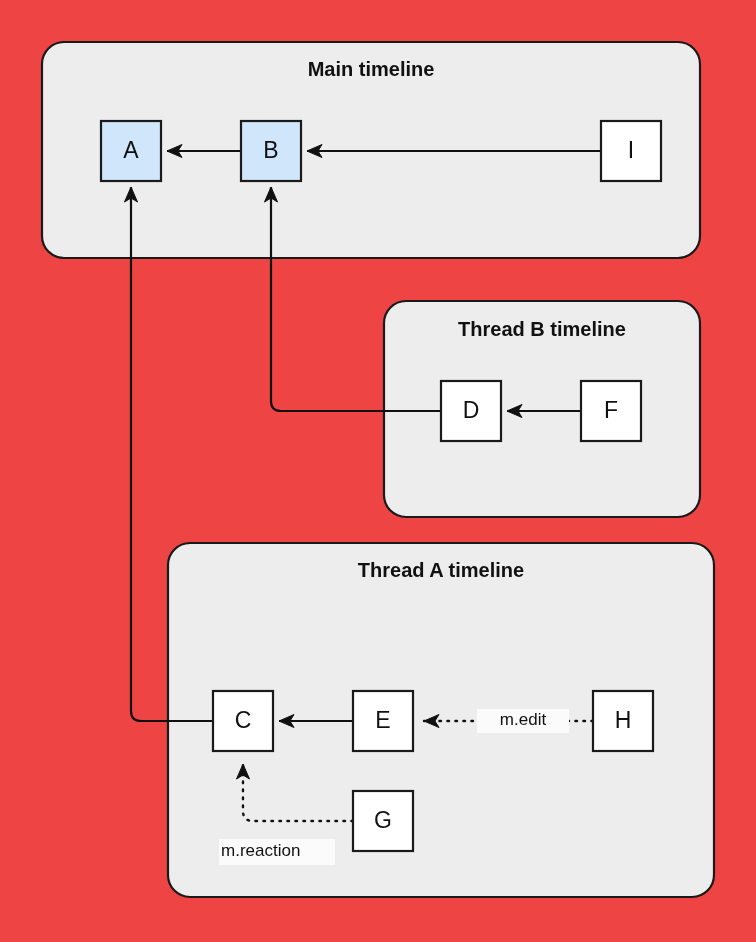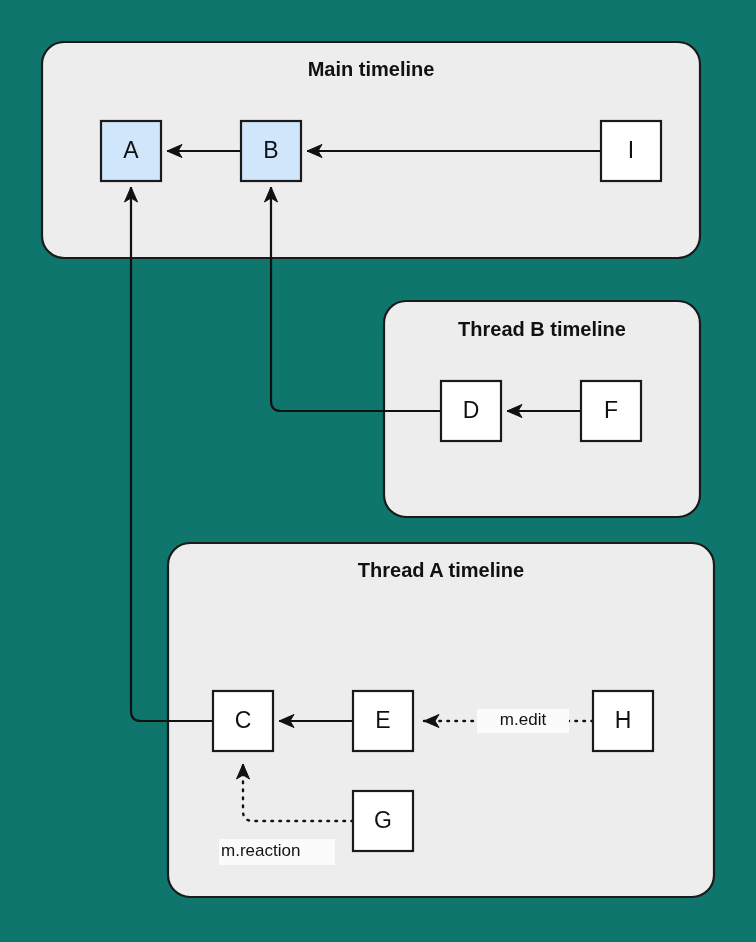--- a/index.html
+++ b/index.html
@@ -10,21 +10,21 @@
   body {
     width: 756px;
     height: 942px;
     font-family: "Liberation Sans", sans-serif;
     overflow: hidden;
   }
   #diagram-root {
     position: relative;
     width: 756px;
     height: 942px;
-    background: #0f766e;
+    background: #ef4444;
   }
   svg#diagram-svg {
     position: absolute;
     left: 0;
     top: 0;
     width: 756px;
     height: 942px;
     display: block;
   }
   .group-rect {

